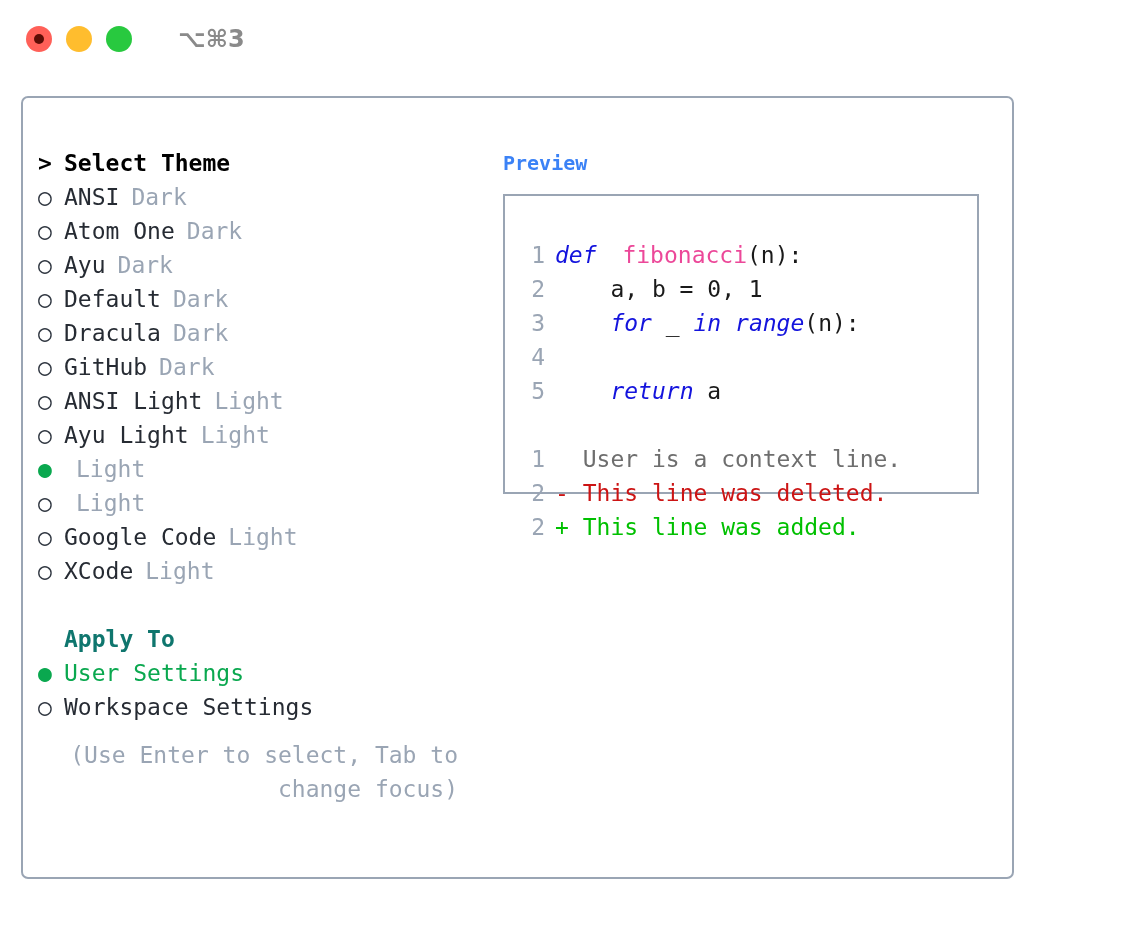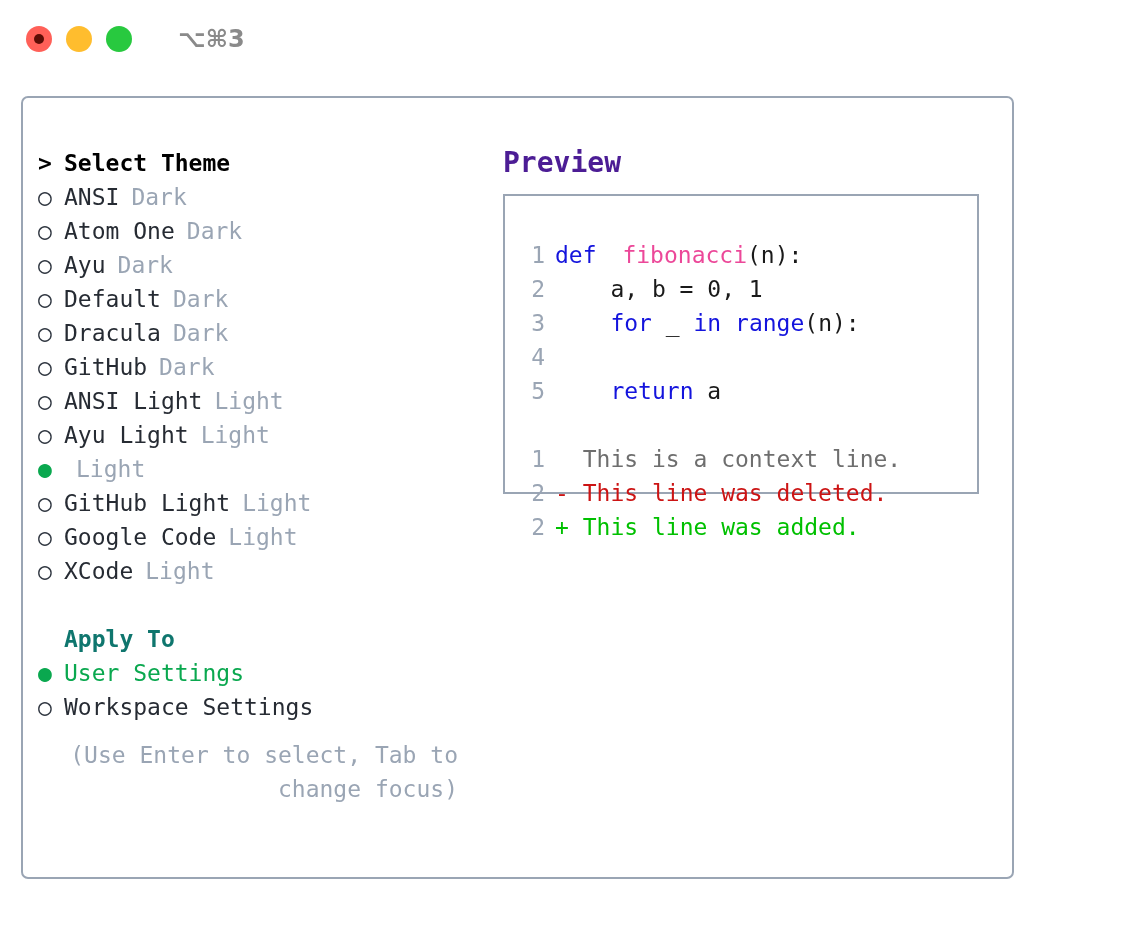--- a/index.html
+++ b/index.html
@@ -144,23 +144,23 @@
   }
 
   
   .right-col {
     position: absolute;
     left: 480px;
     top: 48px;
     width: 500px;
   }
   .preview-title {
-    font-size: 28px;
-    font-weight: bold;
-    color: #4c1d95;
+    font-size: 20px;
+    font-weight: bold;
+    color: #3b82f6;
     line-height: 34px;
     margin-bottom: 14px;
   }
   .preview-box {
     width: 476px;
     height: 300px;
     border: 2px solid #9aa5b4;
     box-sizing: border-box;
     background: #ffffff;
     position: relative;
@@ -179,21 +179,21 @@
     align-items: baseline;
   }
   .lineno {
     display: inline-block;
     width: 28px;
     flex: 0 0 28px;
     text-align: right;
     color: #9aa5b4;
     margin-right: 10px;
   }
-  .tok-kw   { color: #1414dd; }
+  .tok-kw   { color: #1414dd; font-style: italic; }
   .tok-fn   { color: #ec4899; margin-left: 12px; }
   .tok-plain{ color: #1a1a1a; }
   .tok-ctx  { color: #6e6e6e; }
   .tok-del  { color: #cc1414; }
   .tok-add  { color: #00c000; }
 
   .gap-line { height: 34px; }
 </style>
 </head>
 <body>
@@ -222,21 +222,21 @@
         <div id="theme-items">
             <div class="list-line"><span class="bullet hollow">○</span><span class="name">ANSI</span><span class="tag">Dark</span></div>
             <div class="list-line"><span class="bullet hollow">○</span><span class="name">Atom One</span><span class="tag">Dark</span></div>
             <div class="list-line"><span class="bullet hollow">○</span><span class="name">Ayu</span><span class="tag">Dark</span></div>
             <div class="list-line"><span class="bullet hollow">○</span><span class="name">Default</span><span class="tag">Dark</span></div>
             <div class="list-line"><span class="bullet hollow">○</span><span class="name">Dracula</span><span class="tag">Dark</span></div>
             <div class="list-line"><span class="bullet hollow">○</span><span class="name">GitHub</span><span class="tag">Dark</span></div>
             <div class="list-line"><span class="bullet hollow">○</span><span class="name">ANSI Light</span><span class="tag">Light</span></div>
             <div class="list-line"><span class="bullet hollow">○</span><span class="name">Ayu Light</span><span class="tag">Light</span></div>
             <div class="list-line"><span class="bullet filled">●</span><span class="tag">Light</span></div>
-            <div class="list-line"><span class="bullet hollow">○</span><span class="name">GitHub Light</span><span class="tag">Light</span></div>
+            <div class="list-line"><span class="bullet hollow">○</span><span class="tag">Light</span></div>
             <div class="list-line"><span class="bullet hollow">○</span><span class="name">Google Code</span><span class="tag">Light</span></div>
             <div class="list-line"><span class="bullet hollow">○</span><span class="name">XCode</span><span class="tag">Light</span></div>
           </div>
 
         <div class="spacer-line"></div>
 
         <div class="list-line">
           <span class="bullet empty">○</span>
           <span class="section-head">Apply To</span>
         </div>
@@ -255,21 +255,21 @@
           <div class="code">
             <div id="code-lines">
                 <div class="code-line"><span class="lineno">1</span><span class="tok-kw">def </span><span class="tok-fn">fibonacci</span><span class="tok-plain">(n):</span></div>
                 <div class="code-line"><span class="lineno">2</span><span class="tok-plain">    a, b = 0, 1</span></div>
                 <div class="code-line"><span class="lineno">3</span><span class="tok-plain">    </span><span class="tok-kw">for</span><span class="tok-plain"> _ </span><span class="tok-kw">in</span><span class="tok-plain"> </span><span class="tok-kw">range</span><span class="tok-plain">(n):</span></div>
                 <div class="code-line"><span class="lineno">4</span></div>
                 <div class="code-line"><span class="lineno">5</span><span class="tok-plain">    </span><span class="tok-kw">return</span><span class="tok-plain"> a</span></div>
               </div>
             <div class="gap-line"></div>
             <div id="diff-lines">
-                <div class="code-line"><span class="lineno">1</span><span class="tok-ctx"> </span><span class="tok-ctx"> This is a context line.</span></div>
+                <div class="code-line"><span class="lineno">1</span><span class="tok-ctx"> </span><span class="tok-ctx"> User is a context line.</span></div>
                 <div class="code-line"><span class="lineno">2</span><span class="tok-del">-</span><span class="tok-del"> This line was deleted.</span></div>
                 <div class="code-line"><span class="lineno">2</span><span class="tok-add">+</span><span class="tok-add"> This line was added.</span></div>
               </div>
           </div>
         </div>
       </div>
 
     </div>
   </div>
 </div>

